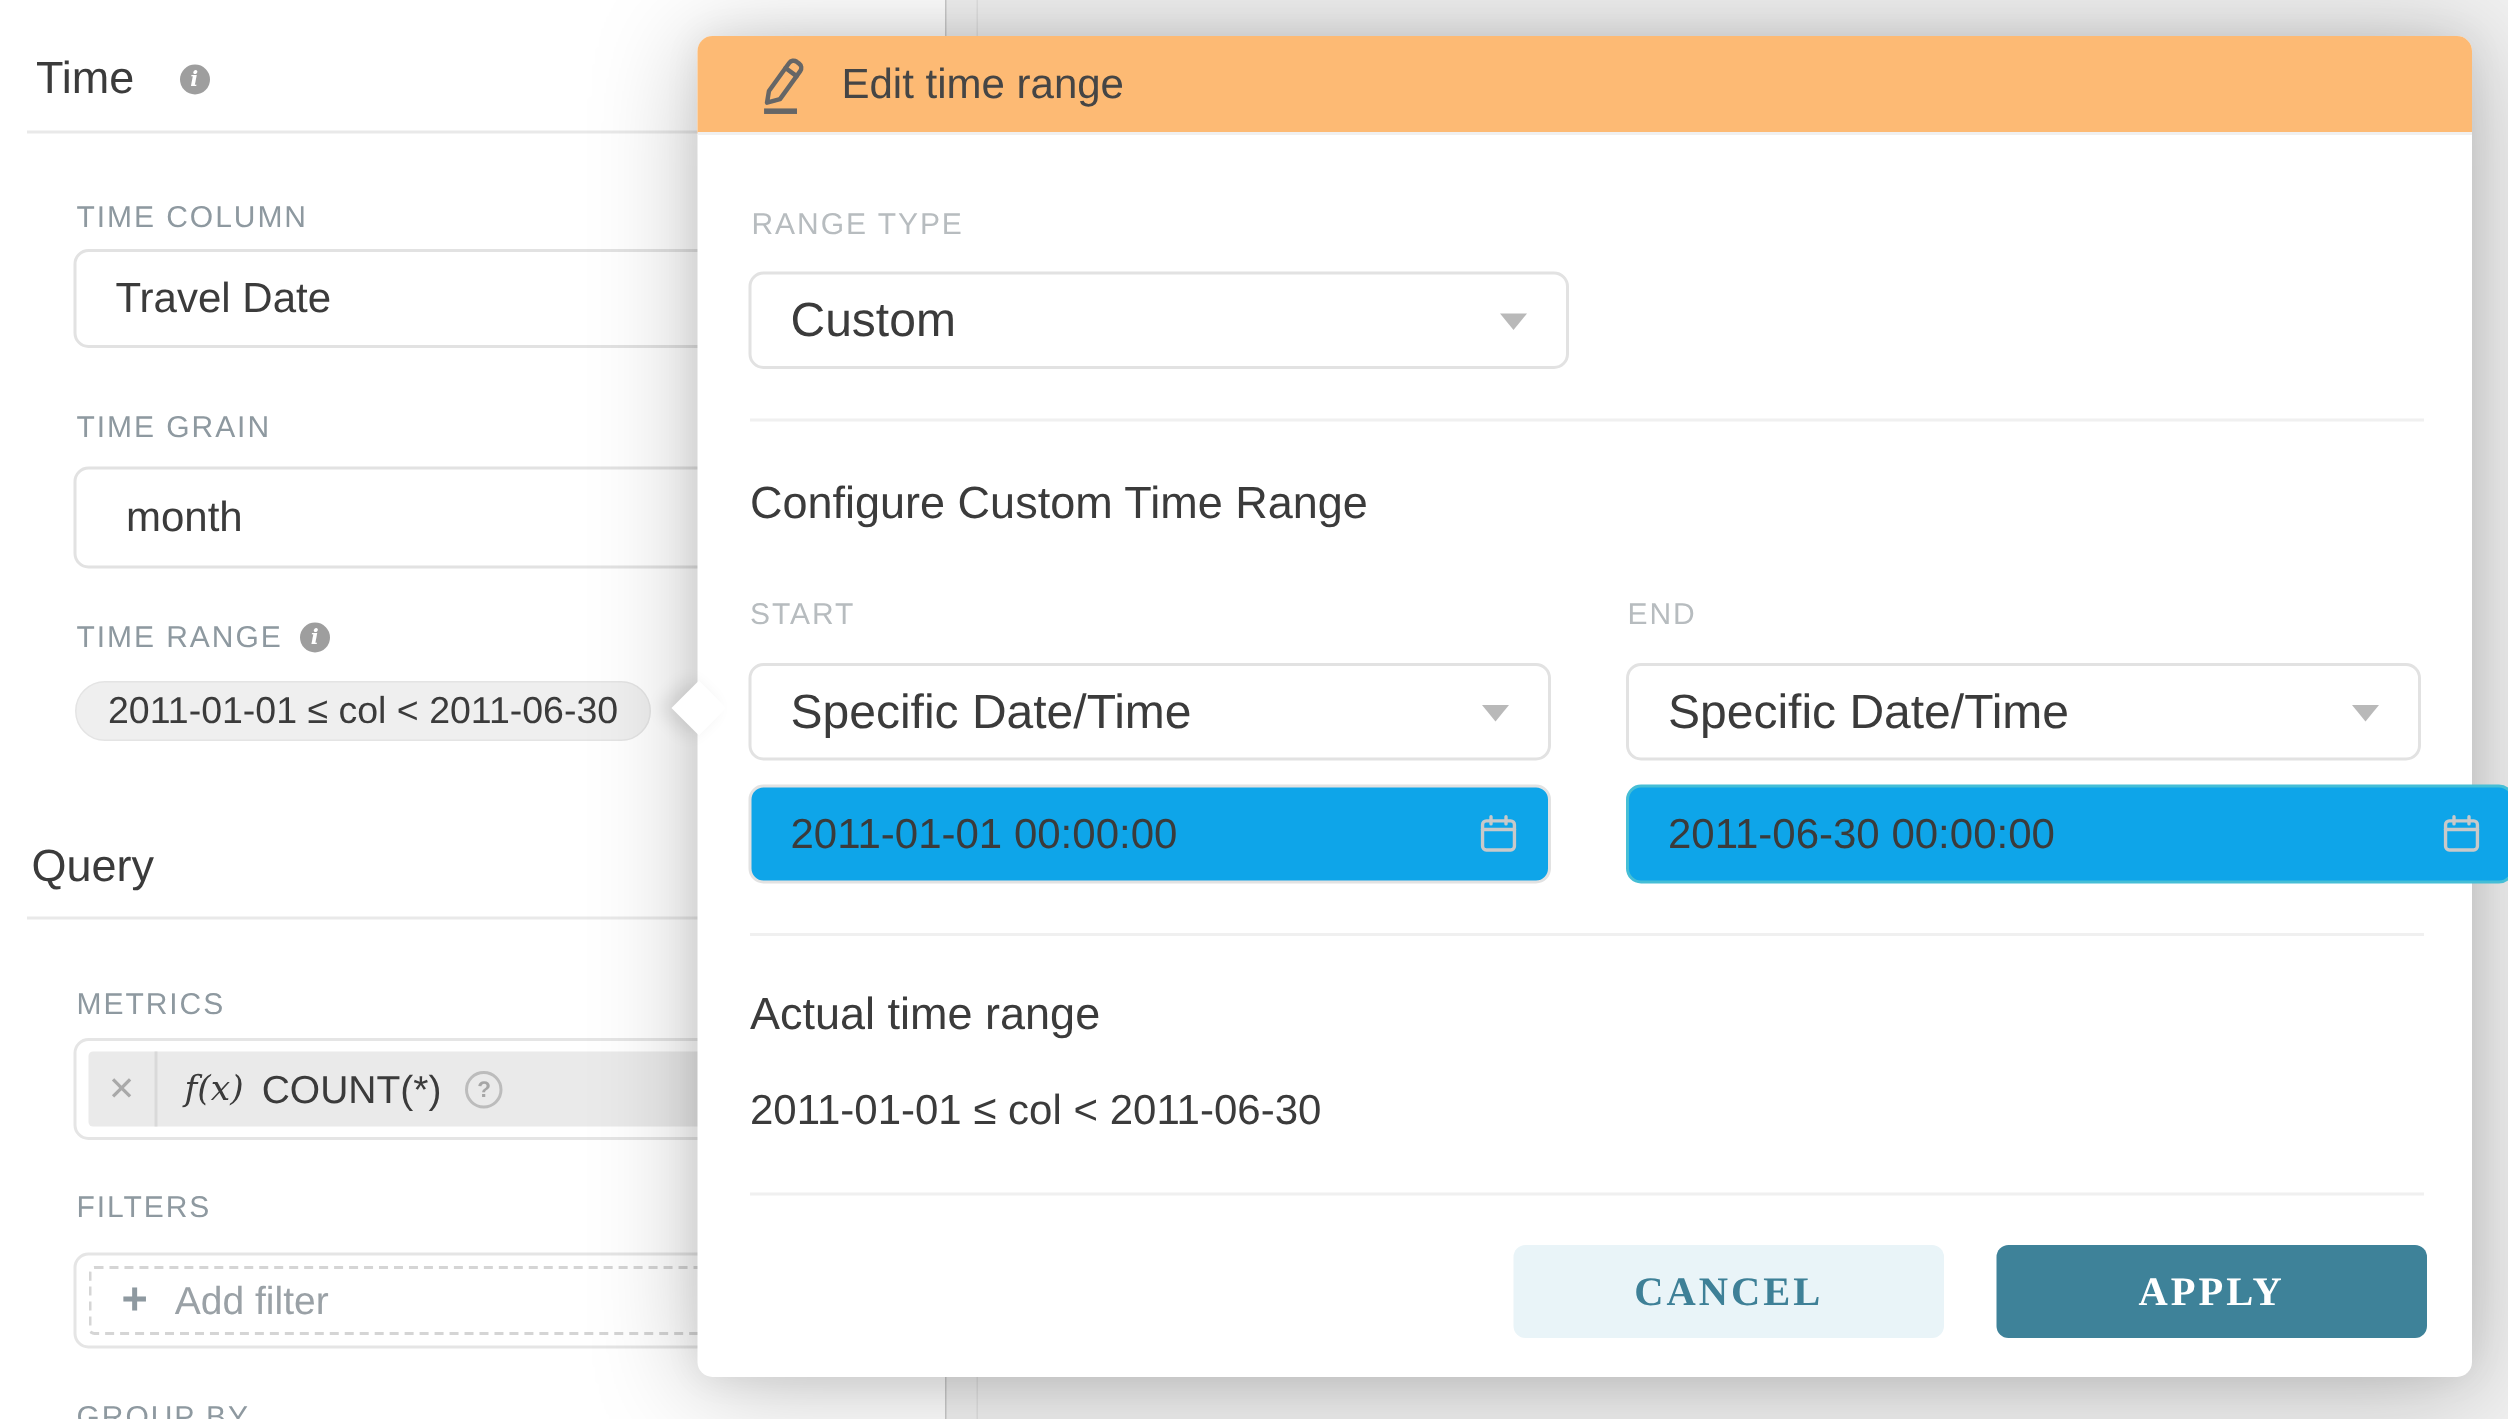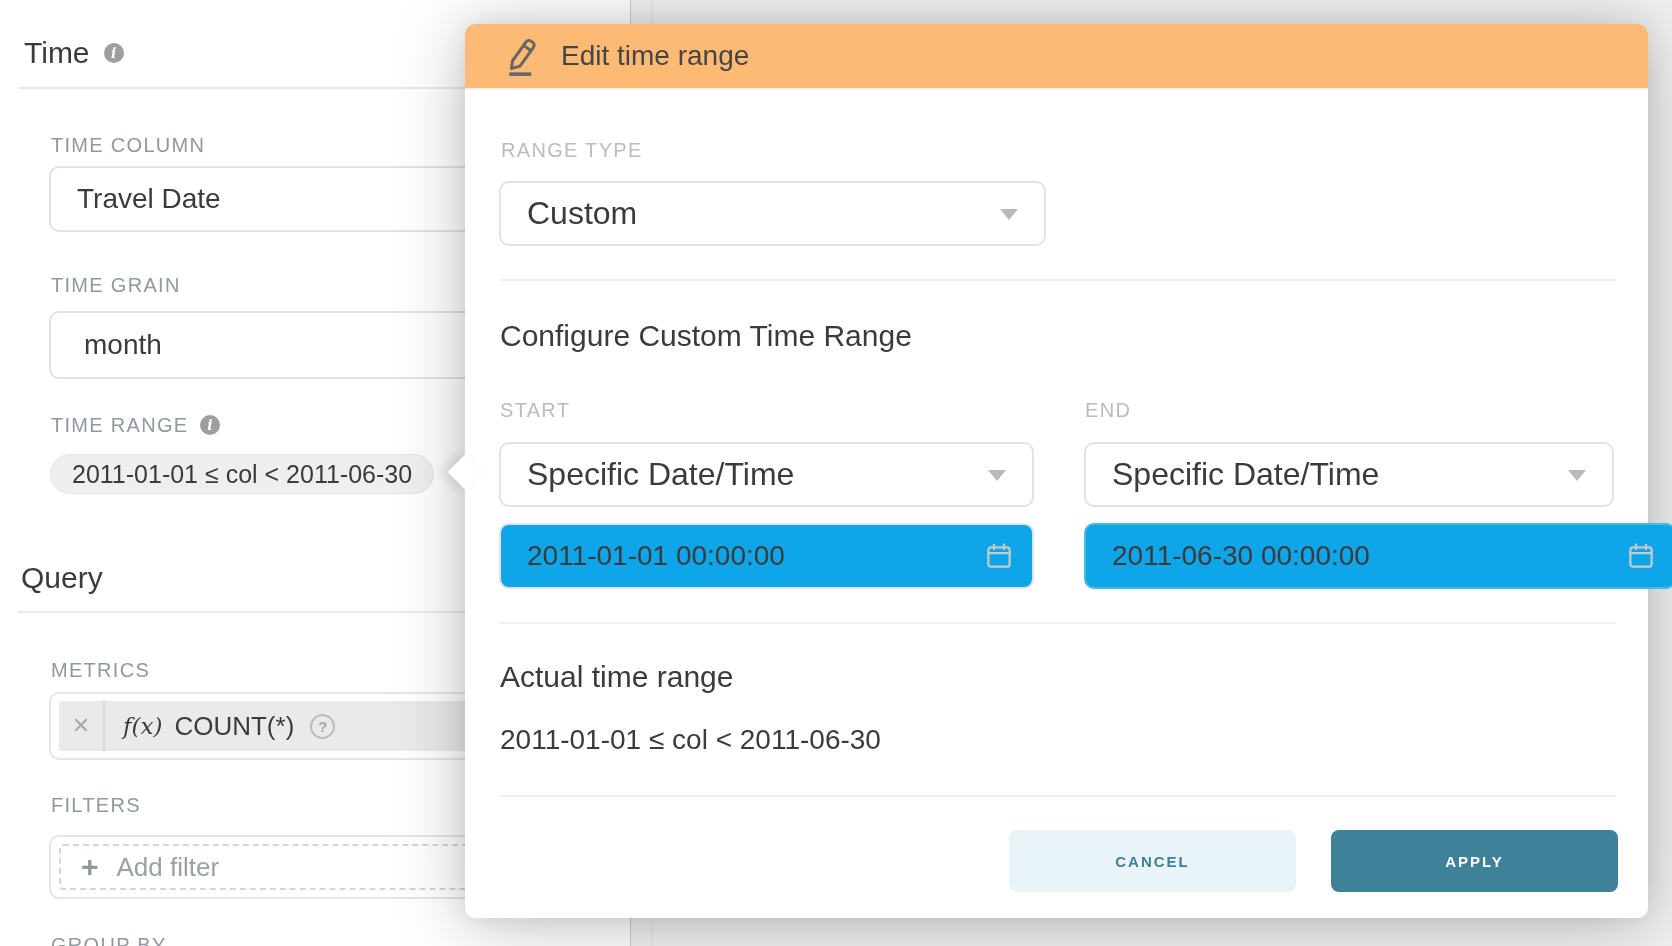--- a/index.html
+++ b/index.html
@@ -9,21 +9,21 @@
     font-family:"Liberation Sans",sans-serif;
     color:#3d3d3d;
     -webkit-font-smoothing:antialiased;
   }
   
   .bg-line-1{position:absolute;left:629px;top:0;width:2px;height:100%;background:#cbcbcb;}
   .bg-line-2{position:absolute;left:651px;top:0;width:1px;height:100%;background:#e2e2e2;}
 
   
   .left-panel{position:absolute;left:0;top:0;width:630px;height:946px;background:#fff;}
-  .section-heading{position:absolute;font-size:30px;color:#3b3b3b;display:flex;align-items:center;gap:14px;line-height:40px;}
+  .section-heading{position:absolute;font-size:30px;color:#3b3b3b;display:flex;align-items:center;gap:30px;line-height:40px;}
   #time-heading{left:24px;top:33px;}
   #query-heading{left:21px;top:558px;}
   .panel-divider{position:absolute;left:18px;width:612px;height:2px;background:#e9e9e9;}
   #divider-time{top:87px;}
   #divider-query{top:611px;}
   .ctl-label{position:absolute;left:51px;font-size:20px;letter-spacing:1.3px;color:#8e99a0;display:flex;align-items:center;gap:12px;line-height:22px;}
   #lbl-time-column{top:134px;}
   #lbl-time-grain{top:274px;}
   #lbl-time-range{top:414px;}
   #lbl-metrics{top:659px;}
@@ -66,21 +66,21 @@
   .date-input.focused{border-color:#45bed6;}
   .cal-icon{position:absolute;right:20px;top:50%;transform:translateY(-50%);cursor:pointer;line-height:0;}
   .m-divider{position:absolute;left:35px;width:1116px;height:2px;background:#f0f0f0;}
   #m-div-1{top:255px;}
   #m-div-2{top:598px;}
   #m-div-3{top:771px;}
   .m-heading{position:absolute;left:35px;font-size:30px;color:#3b3b3b;}
   #configure-heading{top:295px;}
   #actual-heading{top:636px;}
   #actual-value{position:absolute;left:35px;top:700px;font-size:28px;color:#3b3b3b;}
-  .btn{position:absolute;top:806px;height:62px;width:287px;border:none;border-radius:8px;font-size:15px;font-weight:600;letter-spacing:2px;font-family:Liberation Sans, sans-serif;cursor:pointer;}
+  .btn{position:absolute;top:806px;height:62px;width:287px;border:none;border-radius:8px;font-size:27px;font-weight:600;letter-spacing:2px;font-family:Liberation Serif, serif;cursor:pointer;}
   #btn-cancel{left:544px;background:#e9f4f8;color:#3e8097;}
   #btn-apply{left:866px;background:#3e8299;color:#fff;}
 </style>
 </head>
 <body>
 
 <div class="bg-line-1"></div>
 <div class="bg-line-2"></div>
 
 <div class="left-panel">

